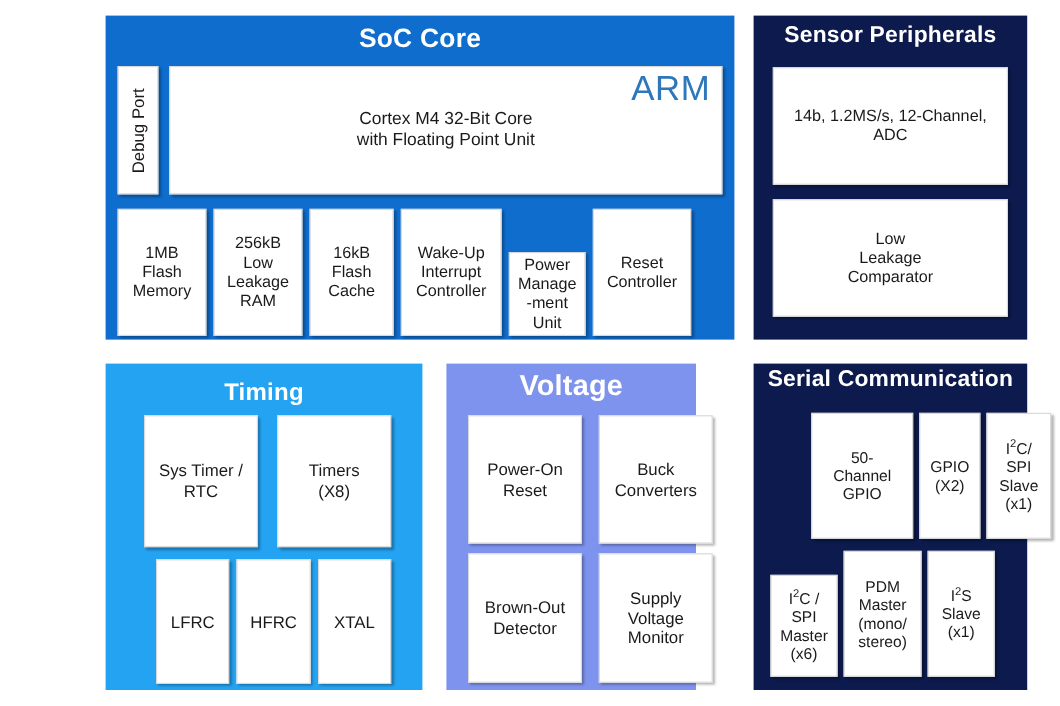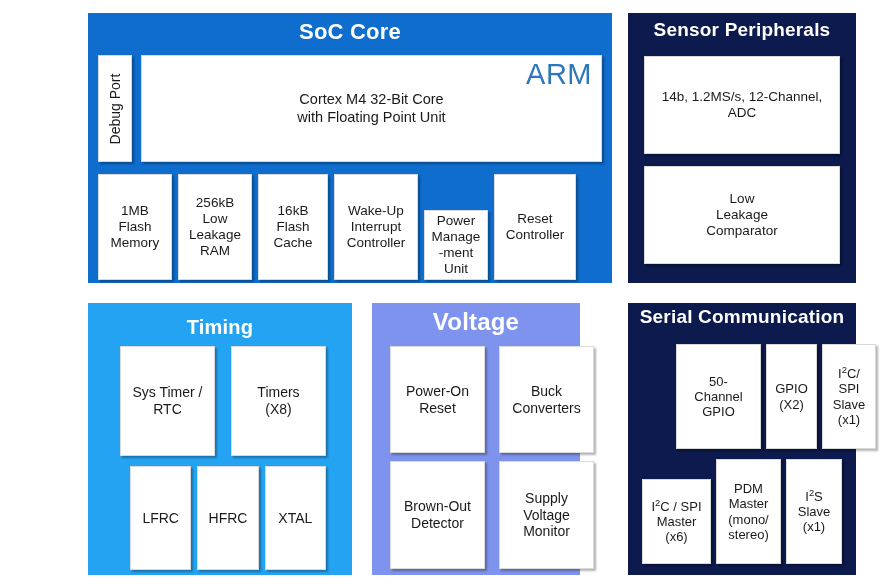--- a/index.html
+++ b/index.html
@@ -165,21 +165,21 @@
     display: flex; gap: 5px; margin-left: 34px;
   }
   #serial-row1 .blk:nth-child(1) { width: 85px; }
   #serial-row1 .blk:nth-child(2) { width: 51px; }
   #serial-row1 .blk:nth-child(3) { width: 54px; }
   #serial-row2 {
     position: absolute; left: 14px; top: 156px;
     width: 200px; height: 105px;
     display: flex; gap: 5px;
   }
-  #serial-row2 .blk:nth-child(1) { width: 69px; margin-top: 20px; }
+  #serial-row2 .blk:nth-child(1) { width: 56px; margin-top: 20px; }
   #serial-row2 .blk:nth-child(2) { width: 65px; text-align: center; }
   #serial-row2 .blk:nth-child(3) { width: 56px; }
   #serial-comm .blk { font-size: 13px; }
   sup { font-size: 0.72em; vertical-align: super; line-height: 0; }
 </style>
 </head>
 <body>
 
 <div id="canvas">
 

